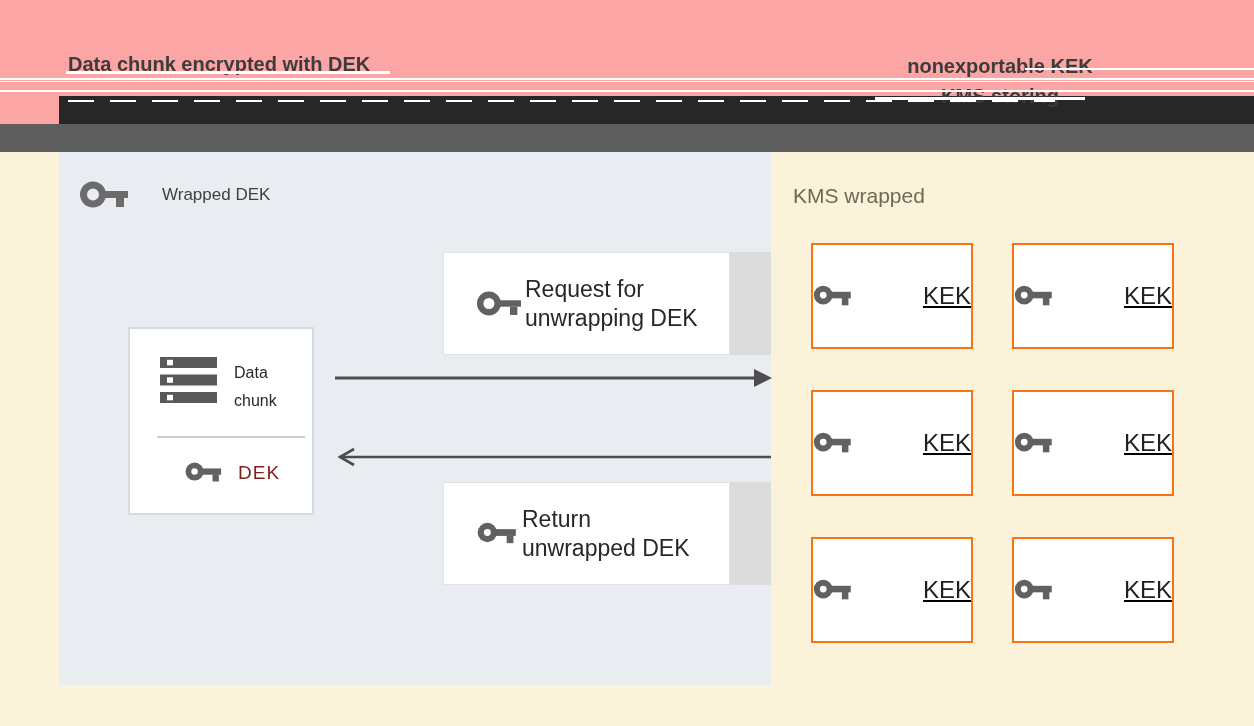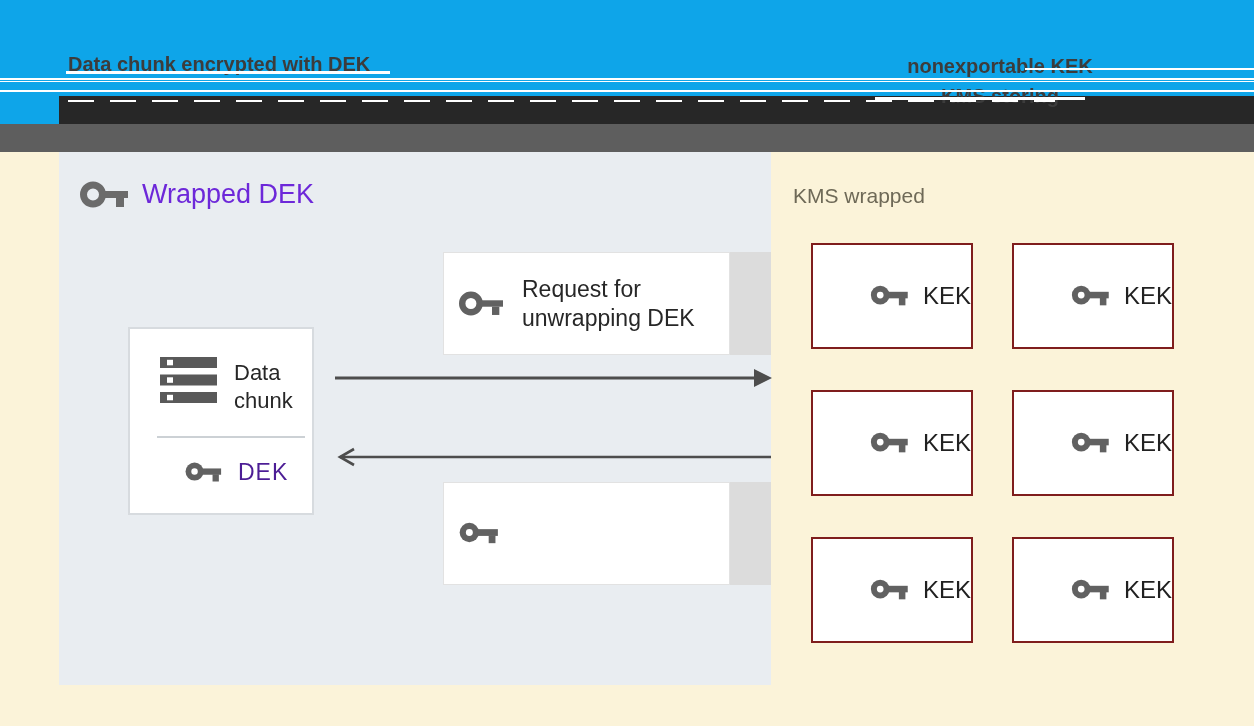--- a/index.html
+++ b/index.html
@@ -3,65 +3,65 @@
 <meta charset="utf-8">
 <style>
   * { margin:0; padding:0; box-sizing:border-box; }
   html,body { background:#fff; }
   .canvas {
     position:relative; width:1254px; height:726px; overflow:hidden;
     background:#fbf3d9;
     font-family:"Liberation Sans", sans-serif;
   }
   
-  .header-black { position:absolute; left:0; top:0; width:1254px; height:124px; background:#0ea5e9; }
+  .header-black { position:absolute; left:0; top:0; width:1254px; height:124px; background:#fca5a5; }
   .header-step  { position:absolute; left:59px; top:96px; width:1195px; height:28px; background:#272727; }
   .caption { position:absolute; font-size:20px; line-height:30px; color:#3c3c3c; font-weight:bold; }
   .caption-left  { left:68px; top:49px; text-align:left; }
   .caption-right { left:845px; top:51px; width:310px; text-align:center; }
   .glitch { position:absolute; background:#fff; }
   .glitch-dashed {
     position:absolute; height:2px;
     background:repeating-linear-gradient(90deg,#fff 0 26px,transparent 26px 42px);
   }
   .gray-band { position:absolute; left:0; top:124px; width:1254px; height:28px; background:#5e5e5e; }
 
   
   .panel-dek { position:absolute; left:59px; top:152px; width:712px; height:533px; background:#e9edf1; }
   .panel-label-row { position:absolute; left:21px; top:26px; display:flex; align-items:center; gap:14px; }
-  .panel-label-row .lbl { font-size:27px; color:#6d28d9; }
+  .panel-label-row .lbl { font-size:17px; color:#404040;margin-left:20px; }
   .icon { display:inline-block; line-height:0; }
 
   .databox {
     position:absolute; left:69px; top:175px; width:186px; height:188px;
     background:#fff; border:2px solid #d7dbdf; padding:28px 0 0 30px;
   }
   .databox-row1 { display:flex; gap:17px; align-items:flex-start; }
-  .databox-title { font-size:22px; line-height:28px; color:#272727; width:80px; margin-top:2px; }
+  .databox-title { font-size:16px; line-height:28px; color:#272727; width:80px; margin-top:2px; }
   .databox-divider { position:absolute; left:27px; top:107px; width:148px; height:2px; background:#ccd1d5; }
   .databox-keyrow { position:absolute; left:55px; top:130px; display:flex; align-items:center; gap:15px; }
-  .dek-label { font-size:23px; color:#4c1d95; letter-spacing:1px; }
+  .dek-label { font-size:19px; color:#7f1d1d; letter-spacing:1px; }
 
   .msgbox {
     position:absolute; width:287px; height:103px; background:#fff; border:1px solid #e2e2e2;
-    display:flex; align-items:center; padding-left:15px; gap:19px;
+    display:flex; align-items:center; padding-left:33px; gap:4px;
   }
   .msgbox-request { left:384px; top:100px; }
   .msgbox-return  { left:384px; top:330px; }
   .msg-text { font-size:23px; line-height:29px; color:#272727; width:182px; }
   .shadow-strip { position:absolute; width:41px; height:103px; background:#dcdcdc; }
   .strip-request { left:671px; top:100px; }
   .strip-return  { left:671px; top:330px; }
   .arrow-svg { position:absolute; }
 
   
   .kms-label { position:absolute; left:793px; top:184px; font-size:21px; color:#6e6957; }
   .kekbox {
-    position:absolute; width:162px; height:106px; background:#fff; border:2px solid #7f1d1d;
-    display:flex; align-items:center; justify-content:flex-end; gap:13px;
+    position:absolute; width:162px; height:106px; background:#fff; border:2px solid #f97316;
+    display:flex; align-items:center; justify-content:space-between; gap:13px;text-decoration:underline;
   }
   .kek-label { font-size:24px; color:#212121; }
   .kek-r1c1 { left:811px;  top:243px; }
   .kek-r1c2 { left:1012px; top:243px; }
   .kek-r2c1 { left:811px;  top:390px; }
   .kek-r2c2 { left:1012px; top:390px; }
   .kek-r3c1 { left:811px;  top:537px; }
   .kek-r3c2 { left:1012px; top:537px; }
 </style>
 </head>
@@ -154,20 +154,21 @@
       <div class="msg-text">Request for unwrapping DEK</div>
     </div>
 
     <div class="shadow-strip strip-return"></div>
     <div class="msgbox msgbox-return">
       <span class="icon" style="color:#616161">
         <svg width="41" height="29" viewBox="0 0 42 30">
             <use href="#key-filled"></use>
           </svg>
       </span>
+      <div class="msg-text">Return unwrapped DEK</div>
     </div>
 
     <svg class="arrow-svg" style="left:276px; top:216px;" width="437" height="20" viewBox="0 0 437 20">
       <line x1="0" y1="10" x2="421" y2="10" stroke="#4d4d4d" stroke-width="3"></line>
       <polygon points="419,1 419,19 437,10" fill="#4d4d4d"></polygon>
     </svg>
     <svg class="arrow-svg" style="left:278px; top:295px;" width="434" height="20" viewBox="0 0 434 20">
       <line x1="3" y1="10" x2="434" y2="10" stroke="#4d4d4d" stroke-width="2.6"></line>
       <polyline points="17,2 3,10 17,18" fill="none" stroke="#4d4d4d" stroke-width="2.6"></polyline>
     </svg>

